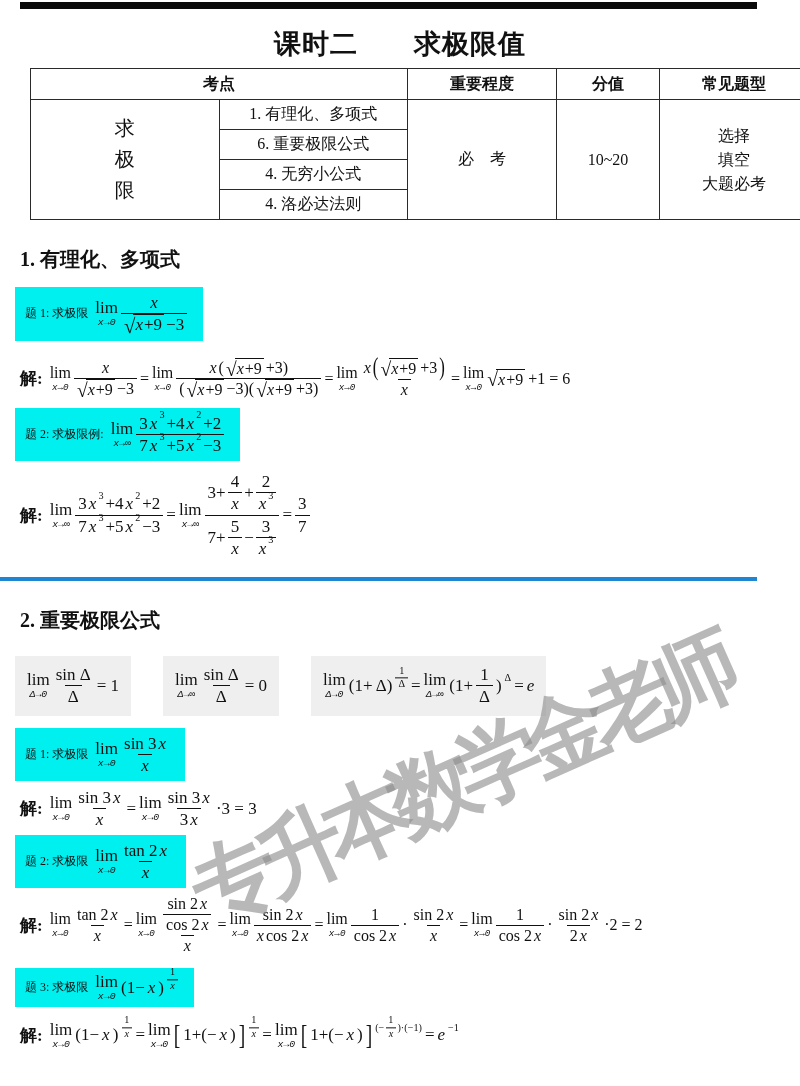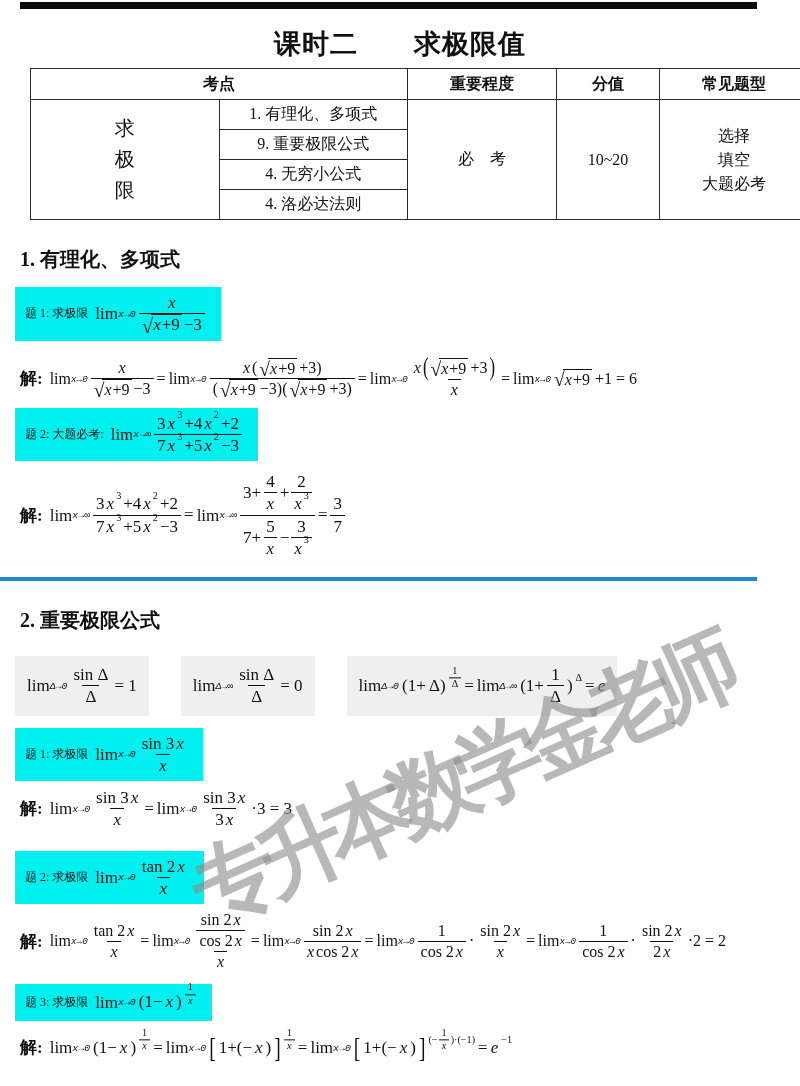--- a/index.html
+++ b/index.html
@@ -32,21 +32,21 @@
   
   .divider{width:757px;height:4px;background:#1e86d2;margin:18px 0 0 0;}
   
   .math{display:inline-flex;align-items:center;gap:3px;font-size:17px;white-space:nowrap;}
   .math.small{font-size:16px;}
   .mt{}
   .mi{font-style:italic;}
   .mfrac{display:inline-flex;flex-direction:column;align-items:center;}
   .mnum,.mden{display:inline-flex;align-items:center;justify-content:center;gap:2px;padding:0 3px;line-height:1.25;}
   .mden{border-top:1.5px solid #111;}
-  .mlim{display:inline-flex;flex-direction:row;align-items:center;line-height:1;}
+  .mlim{display:inline-flex;flex-direction:column;align-items:center;line-height:1;}
   .mword{line-height:1;}
   .mlsub{font-size:.58em;font-style:italic;margin-top:2px;font-family:Liberation Mono, monospace;}
   .msqrt{display:inline-flex;align-items:flex-end;}
   .mrad{font-size:1.22em;line-height:.9;margin-right:-2px;}
   .mbar{border-top:1.6px solid #111;display:inline-flex;align-items:center;gap:1px;padding:0 2px;line-height:1.2;}
   .msup{display:inline-flex;align-items:center;gap:1px;font-size:.6em;transform:translateY(-0.75em);}
   .msup .mden{border-top:1px solid #111;}
   .mbig{display:inline-flex;transform:scaleY(1.55);font-size:1.05em;}
   .mbigb{display:inline-flex;transform:scaleY(1.45);font-size:1.15em;}
   
@@ -78,21 +78,21 @@
     <td class="item-cell">1. 有理化、多项式</td>
     <td rowspan="4">必　考</td>
     <td rowspan="4">10~20</td>
     <td rowspan="4" class="types-cell">
       <div>选择</div>
       <div>填空</div>
       <div>大题必考</div>
     </td>
   </tr>
   <tr>
-        <td class="item-cell">9. 重要极限公式</td>
+        <td class="item-cell">6. 重要极限公式</td>
       </tr>
   <tr>
         <td class="item-cell">4. 无穷小公式</td>
       </tr>
   <tr>
         <td class="item-cell">4. 洛必达法则</td>
       </tr>
 </tbody>
   </table>
 
@@ -216,21 +216,21 @@
         <span class="mbar">
           <span class="mi">x</span>
           <span class="mt">+9</span>
         </span>
       </span>
       <span class="mt">+1 = 6</span>
     </span>
 </div>
 
 <div class="qbox" style="margin-top:8px">
-  <span class="qlabel">题 2: 大题必考:</span>
+  <span class="qlabel">题 2: 求极限例:</span>
   <span class="math">
       <span class="mlim">
         <span class="mword">lim</span>
         <span class="mlsub">x→∞</span>
       </span>
       <span class="mfrac">
         <span class="mnum">
           <span class="mt">3</span>
           <span class="mi">x</span>
           <span class="msup">
@@ -487,21 +487,21 @@
         </span>
         <span class="mden">
           <span class="mt">3</span>
           <span class="mi">x</span>
         </span>
       </span>
       <span class="mt">·3 = 3</span>
     </span>
 </div>
 
-<div class="qbox" style="margin-top:20px">
+<div class="qbox" style="margin-top:4px">
   <span class="qlabel">题 2: 求极限</span>
   <span class="math">
       <span class="mlim">
         <span class="mword">lim</span>
         <span class="mlsub">x→0</span>
       </span>
       <span class="mfrac">
         <span class="mnum">
           <span class="mt">tan 2</span>
           <span class="mi">x</span>

